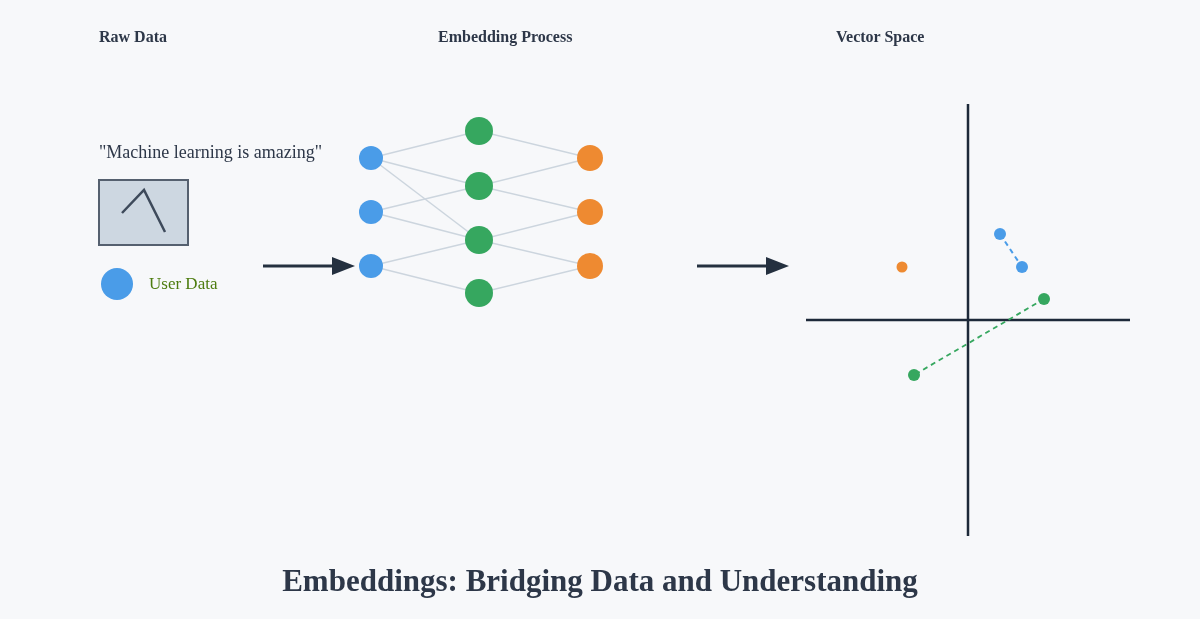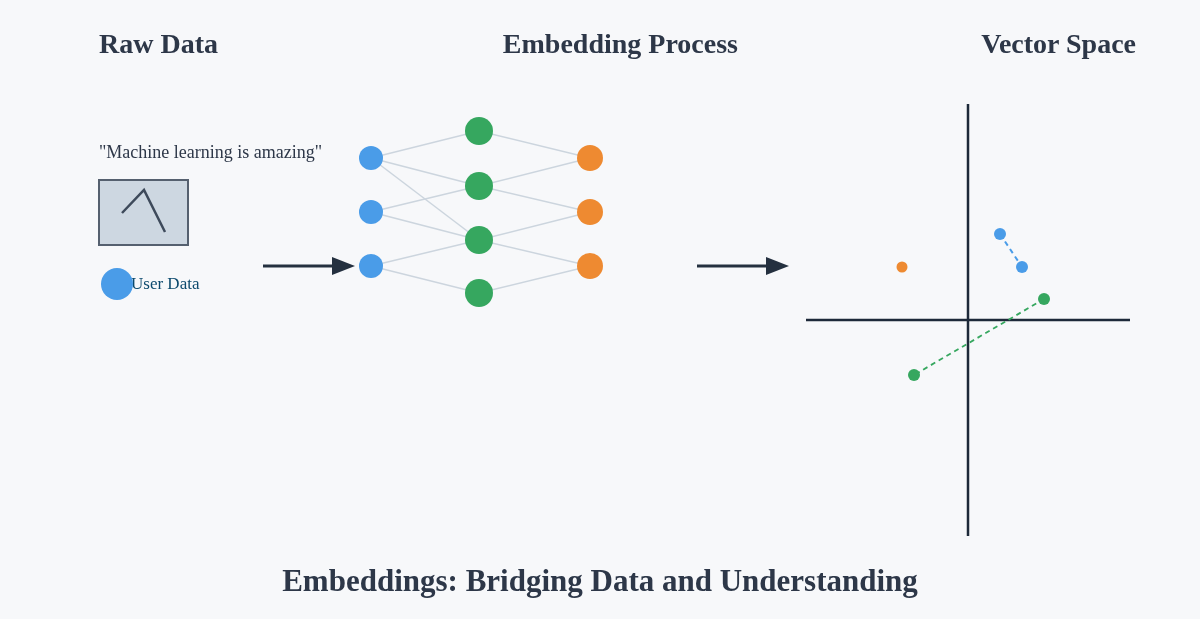--- a/index.html
+++ b/index.html
@@ -7,37 +7,37 @@
     position:relative;
     width:1200px;height:619px;
     background:#f7f8fa;
     overflow:hidden;
     font-family:"Liberation Serif", serif;
     color:#2d3748;
   }
   .heading{
     position:absolute;
     font-weight:bold;
-    font-size:28px;
+    font-size:16px;
     color:#2d3748;
     white-space:nowrap;
   }
-  .heading.centered{text-align:right;}
+  .heading.centered{text-align:left;}
   .quote{
     position:absolute;
     left:99px;top:142px;
     font-size:18px;
     color:#2d3748;
     white-space:nowrap;
   }
   .legend-label{
     position:absolute;
-    left:131px;top:274px;
+    left:149px;top:274px;
     font-size:17px;
-    color:#0c4a6e;
+    color:#4d7c0f;
     white-space:nowrap;
   }
   .main-title{
     position:absolute;
     left:0;top:563px;
     width:1200px;
     text-align:center;
     font-weight:bold;
     font-size:31px;
     color:#2d3748;

